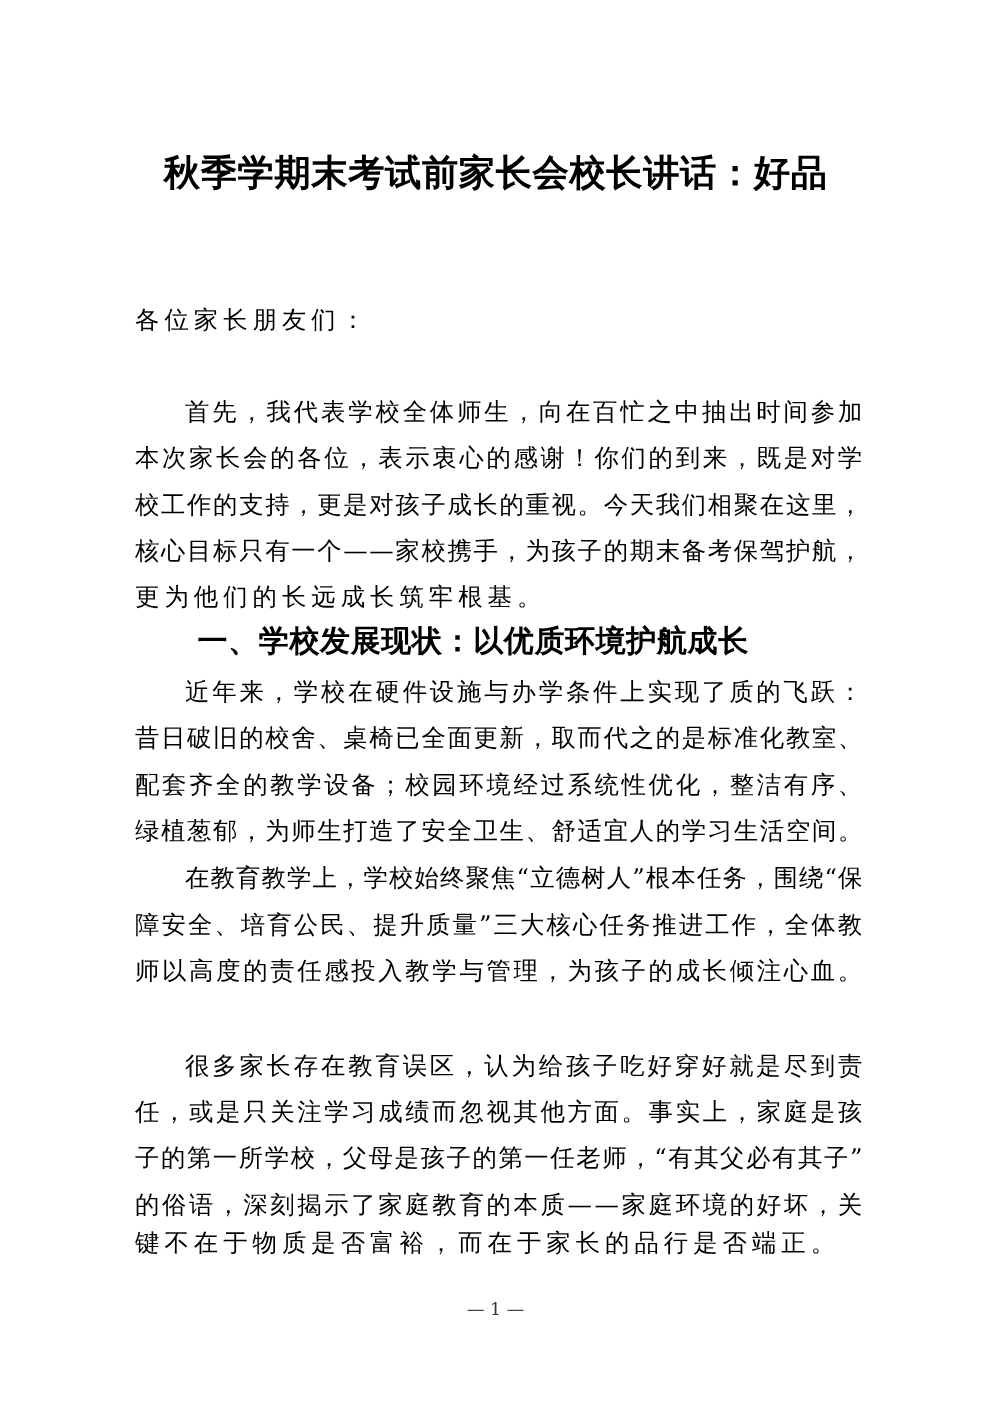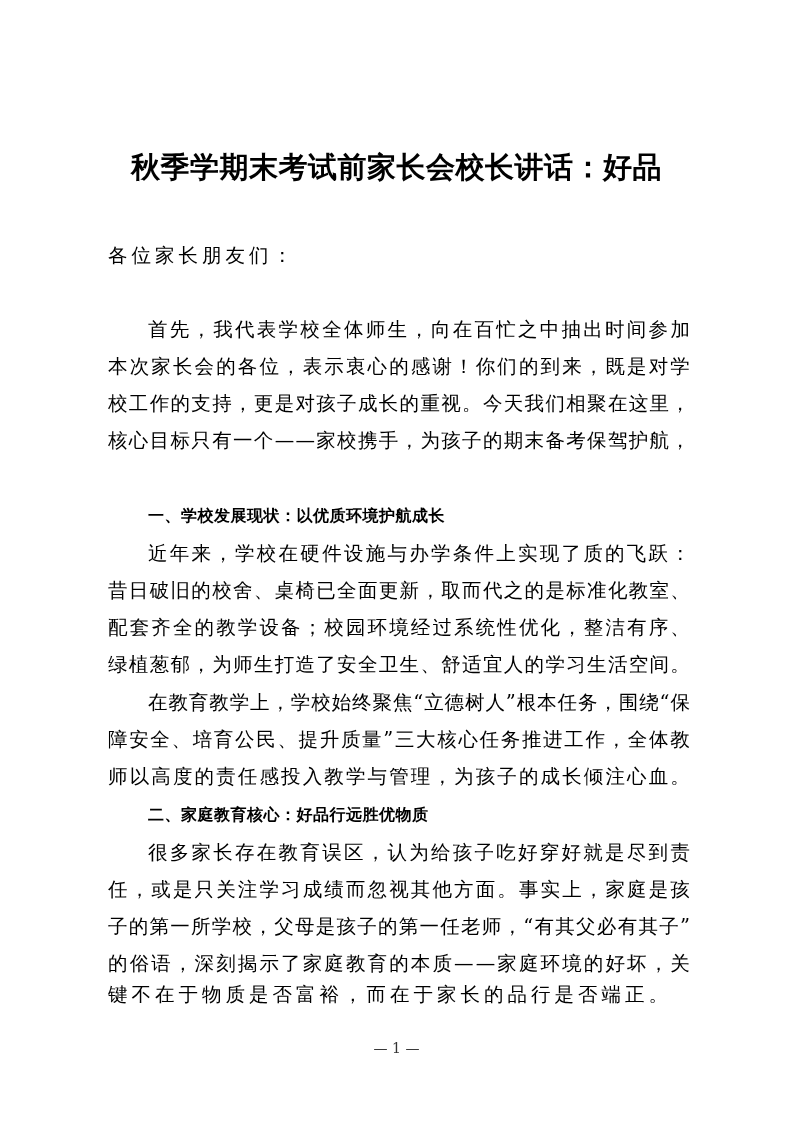--- a/index.html
+++ b/index.html
@@ -26,41 +26,41 @@
       left: 100px;
       width: 593px;
       top: 116px;
       text-align: center;
       font-family: "DejaVu Sans", sans-serif;
       font-weight: bold;
       font-size: 29px;
       line-height: 44px;
       letter-spacing: 0.5px;
     }
-    .title span { display: block; margin-top: 29px; }
+    .title span { display: block; }
     .line {
       position: absolute;
       left: 108px;
       width: 582px;
       height: 37px;
       font-family: "DejaVu Serif", serif;
       font-size: 19.5px;
       line-height: 37px;
       white-space: nowrap;
       display: flex;
       justify-content: space-between;
     }
     .line.indent { left: 148px; width: 542px; }
     .line.left { justify-content: flex-start; letter-spacing: 4px; }
     .heading {
       position: absolute;
-      left: 148px;
-      font-family: Liberation Sans, sans-serif;
+      left: 158px;
+      font-family: Liberation Mono, monospace;
       font-weight: bold;
-      font-size: 16px;
+      font-size: 24px;
       line-height: 37px;
       white-space: nowrap;
       letter-spacing: 0.5px;
     }
     .footer {
       position: absolute;
       top: 1040px;
       left: 0;
       width: 793px;
       text-align: center;
@@ -189,20 +189,21 @@
       <span>期</span>
       <span>末</span>
       <span>备</span>
       <span>考</span>
       <span>保</span>
       <span>驾</span>
       <span>护</span>
       <span>航</span>
       <span>，</span>
     </div>
+  <div class="line left" style="top:459px;">更为他们的长远成长筑牢根基。</div>
 
   <div class="heading" style="top:497px;">一、学校发展现状：以优质环境护航成长</div>
 
   <div class="line indent" style="top:535px;">
       <span>近</span>
       <span>年</span>
       <span>来</span>
       <span>，</span>
       <span>学</span>
       <span>校</span>
@@ -399,21 +400,20 @@
       <span>的</span>
       <span>成</span>
       <span>长</span>
       <span>倾</span>
       <span>注</span>
       <span>心</span>
       <span>血</span>
       <span>。</span>
     </div>
 
-  <div class="heading" style="top:796px;">二、家庭教育核心：好品行远胜优物质</div>
 
   <div class="line indent" style="top:834px;">
       <span>很</span>
       <span>多</span>
       <span>家</span>
       <span>长</span>
       <span>存</span>
       <span>在</span>
       <span>教</span>
       <span>育</span>

